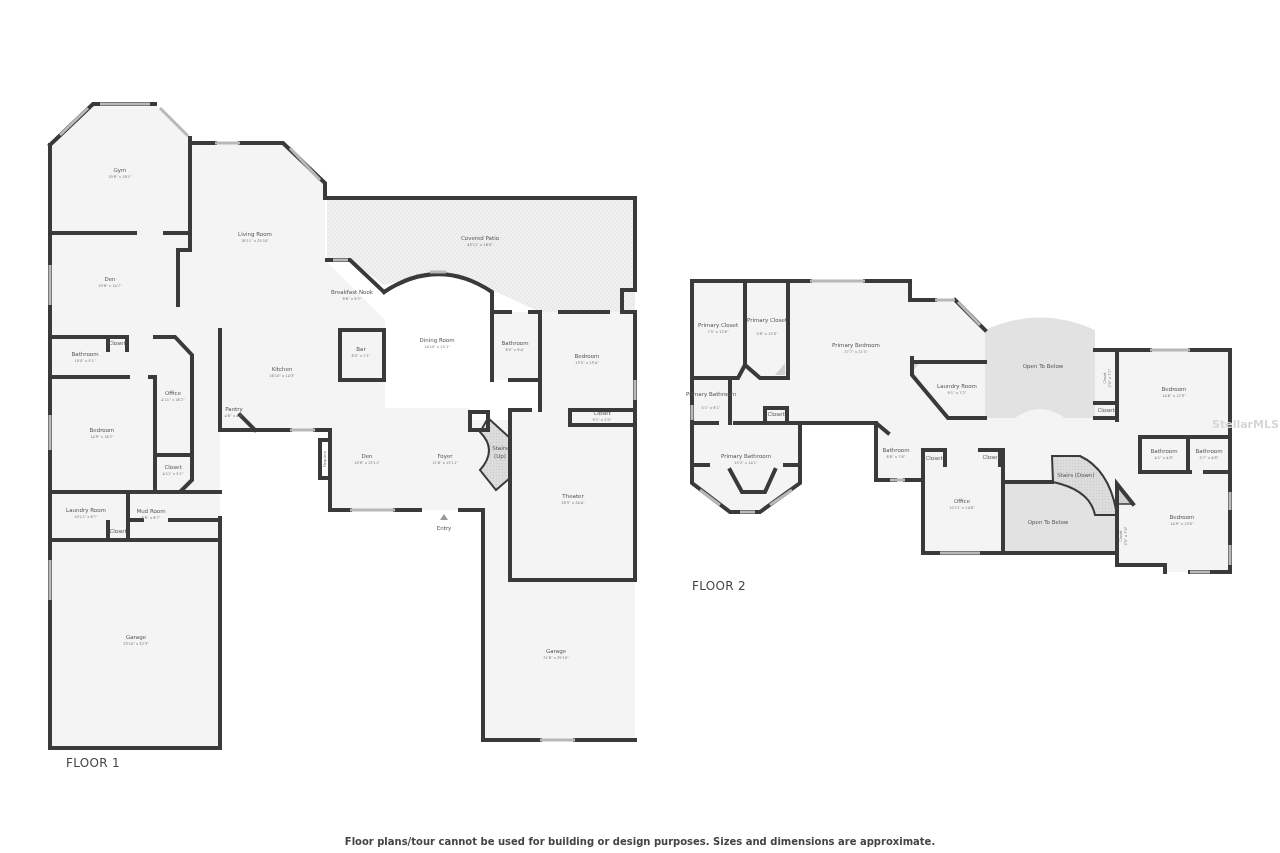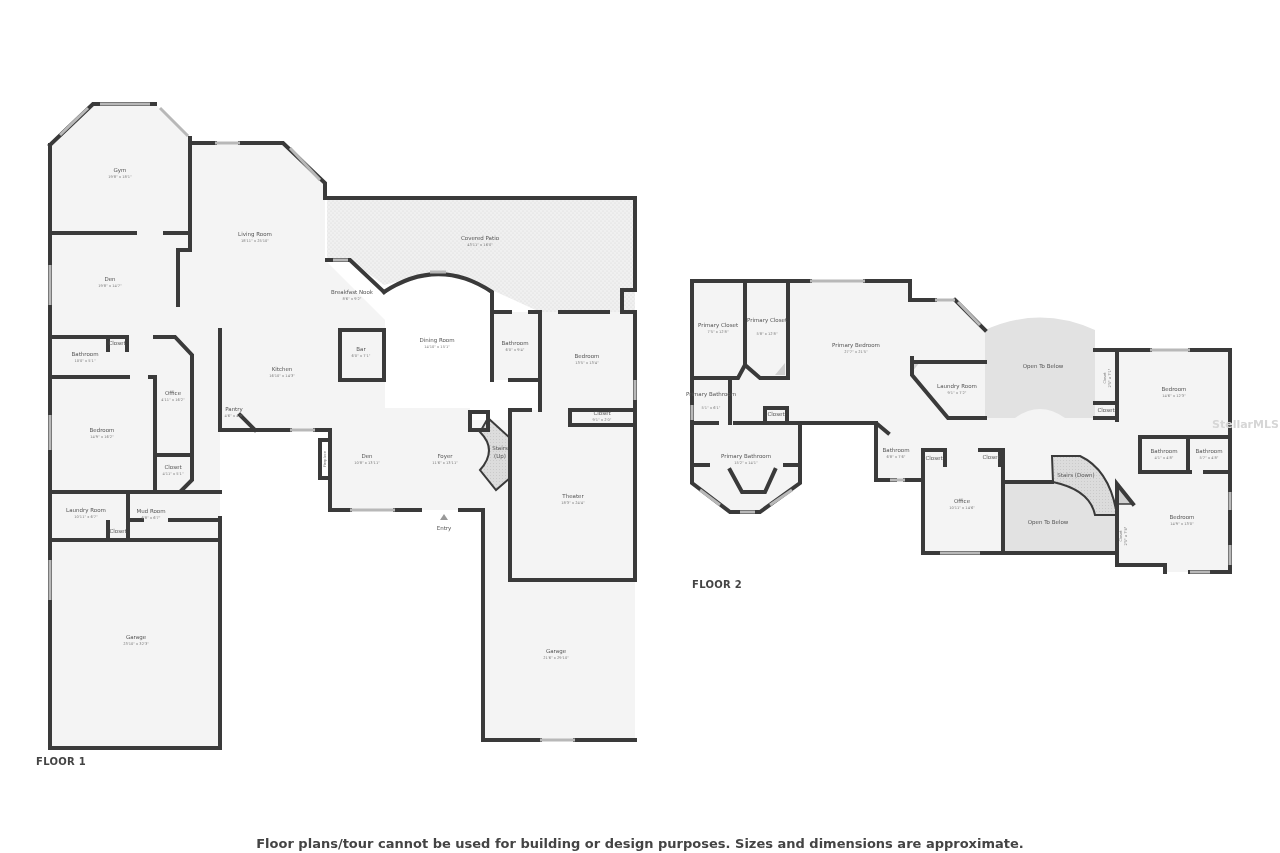--- a/index.html
+++ b/index.html
@@ -5,22 +5,22 @@
   html, body { margin:0; padding:0; background:#ffffff; }
   body { width:1280px; height:853px; position:relative; overflow:hidden; font-family:"DejaVu Sans", sans-serif; }
   svg#plan { position:absolute; left:0; top:0; }
   .wall { fill:none; stroke:#3a3a3a; stroke-width:4; stroke-linecap:square; stroke-linejoin:miter; }
   .floor { fill:#f4f4f4; stroke:none; }
   .shade { fill:#e2e2e2; stroke:none; }
   .patio { fill:url(#dots); stroke:none; }
   .win { stroke:#b8b8b8; stroke-width:3; fill:none; }
   .rname { font-family:"DejaVu Sans", sans-serif; font-size:5.5px; fill:#555; text-anchor:middle; }
   .rdim { font-family:"DejaVu Sans", sans-serif; font-size:3.6px; fill:#777; text-anchor:middle; }
-  .floor-label { position:absolute; font-family:"DejaVu Sans", sans-serif; font-size:10px; font-weight:bold; color:#444; letter-spacing:0.3px; }
-  .disclaimer { position:absolute; left:0; width:1280px; top:836px; text-align:center; font-family:"DejaVu Sans", sans-serif; font-size:13px; font-weight:bold; color:#444; }
+  .floor-label { position:absolute; font-family:"DejaVu Sans", sans-serif; font-size:12px; font-weight:normal; color:#444; letter-spacing:0.3px; }
+  .disclaimer { position:absolute; left:0; width:1280px; top:836px; text-align:center; font-family:"DejaVu Sans", sans-serif; font-size:10px; font-weight:bold; color:#444; }
   .watermark { position:absolute; left:1212px; top:418px; font-family:"DejaVu Sans", sans-serif; font-size:11px; font-weight:bold; color:#d6d6d6; }
 </style>
 </head>
 <body>
 
 <svg id="plan" width="1280" height="853" viewBox="0 0 1280 853">
   <defs>
     <pattern id="dots" width="4" height="4" patternUnits="userSpaceOnUse">
       <rect width="4" height="4" fill="#f0f0f0"></rect>
       <circle cx="1" cy="1" r="0.5" fill="#d4d4d4"></circle>
@@ -307,16 +307,16 @@
         <text class="rdim" transform="translate(1122,536) rotate(-90)">Closet</text>
         <text class="rdim" transform="translate(1127,536) rotate(-90)">2'5" x 7'4"</text>
       </g>
     <g>
         <text class="rname" x="1182" y="519">Bedroom</text>
         <text class="rdim" x="1182" y="525">14'9" x 13'0"</text>
       </g>
   </g>
 </svg>
 
-<div class="floor-label" style="left:36px; top:756px;">FLOOR 1</div>
+<div class="floor-label" style="left:66px; top:756px;">FLOOR 1</div>
 <div class="floor-label" style="left:692px; top:579px;">FLOOR 2</div>
 <div class="watermark">StellarMLS</div>
 <div class="disclaimer">Floor plans/tour cannot be used for building or design purposes. Sizes and dimensions are approximate.</div>
 
 </body></html>

